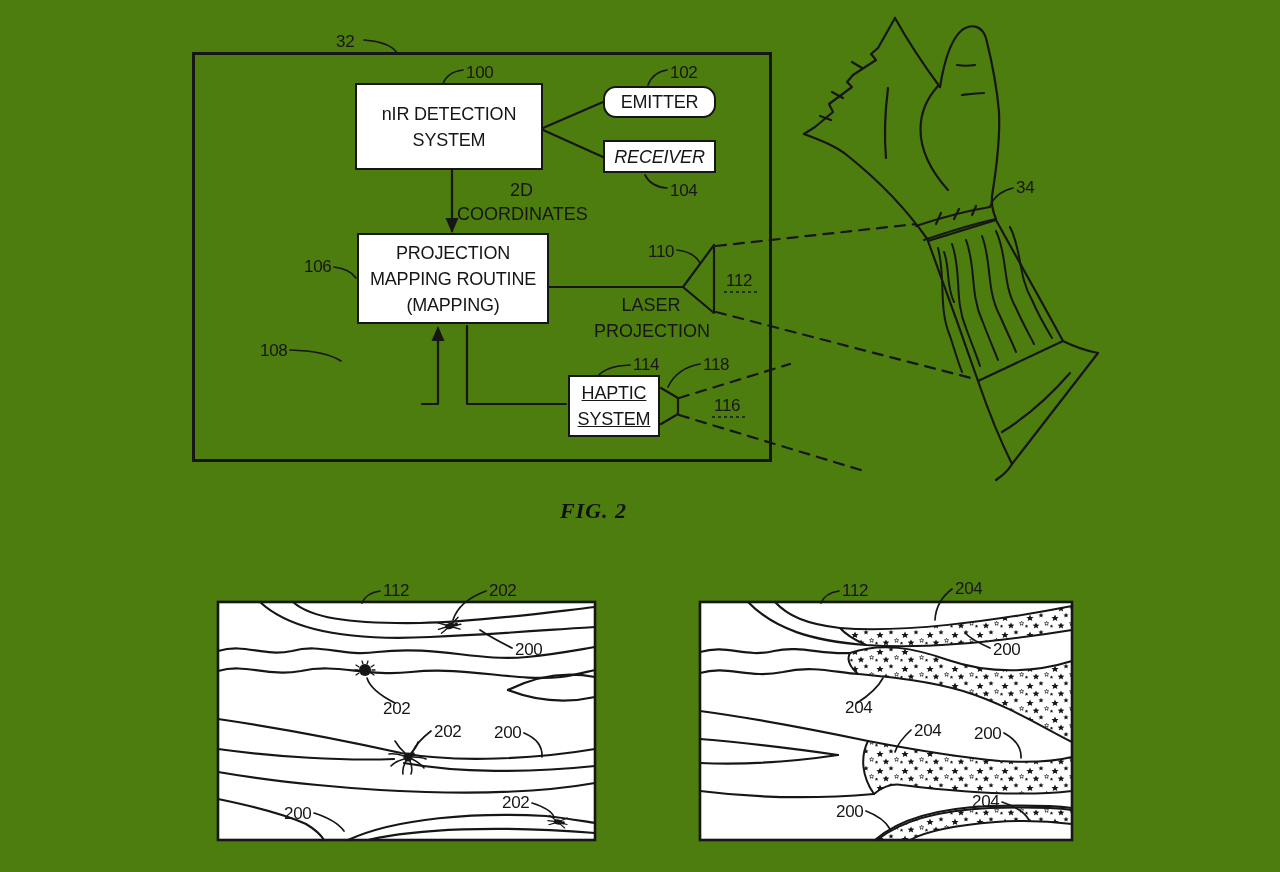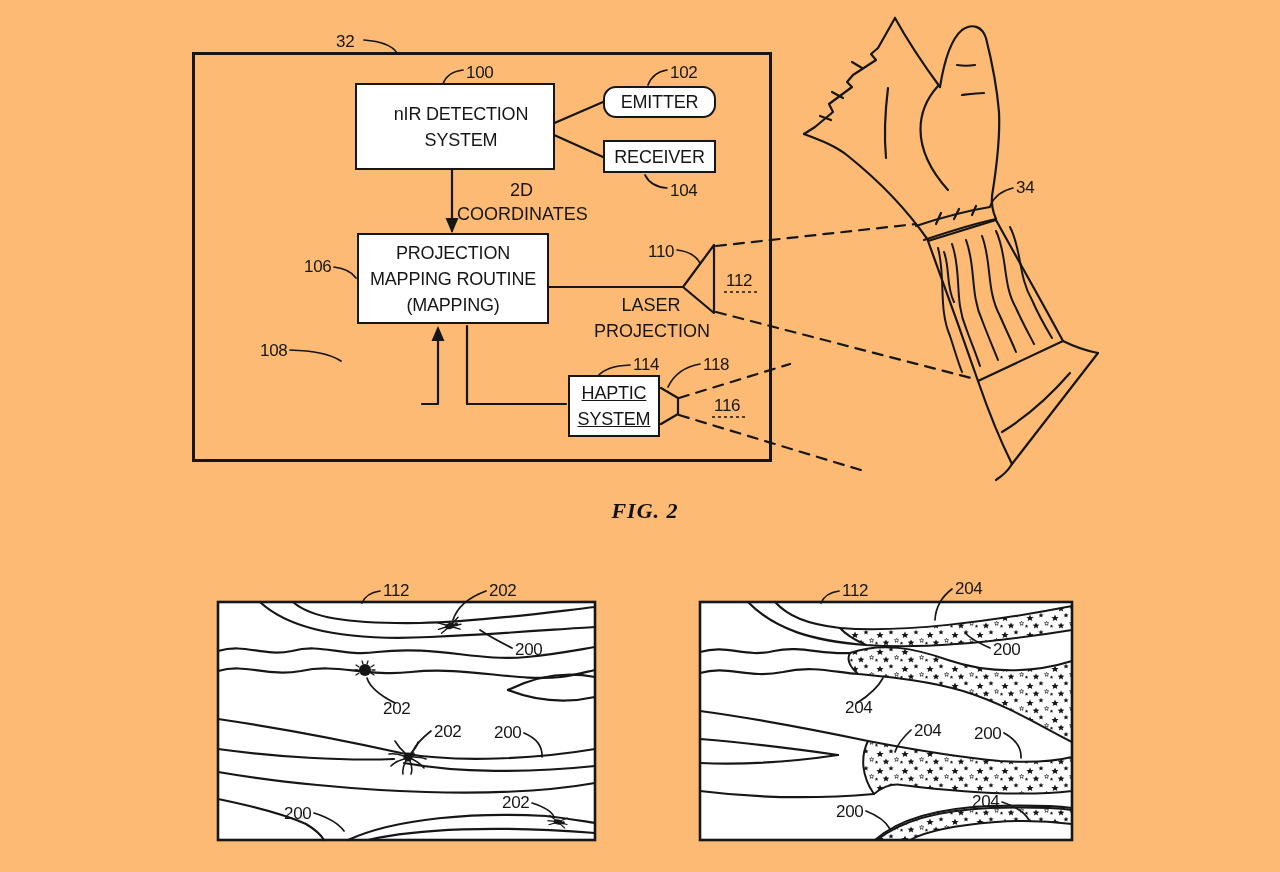--- a/index.html
+++ b/index.html
@@ -1,29 +1,29 @@
 <!DOCTYPE html>
 <html><head>
 <meta charset="utf-8">
 <style>
   html,body{margin:0;padding:0;background:#fff;}
-  .canvas{position:relative;width:1280px;height:872px;background:#fdba74;overflow:hidden;
+  .canvas{position:relative;width:1280px;height:872px;background:#4d7c0f;overflow:hidden;
           font-family:"Liberation Sans",sans-serif;color:#161616;}
   svg.art{position:absolute;left:0;top:0;}
   .stroke{stroke:#161616;fill:none;stroke-width:2.2;stroke-linecap:round;stroke-linejoin:round;}
   .thin{stroke-width:1.7;}
   .dash{stroke-dasharray:10 8;}
   .ref{font:17px "Liberation Sans",sans-serif;fill:#161616;letter-spacing:-0.3px;}
   .biglabel{font:18px "Liberation Sans",sans-serif;fill:#161616;}
   .box{position:absolute;border:2px solid #161616;background:#fff;display:flex;flex-direction:column;
        align-items:center;justify-content:center;text-align:center;font-size:18px;line-height:26px;
        letter-spacing:-0.2px;}
   .box.heavy{border-width:3px;}
   .outerbox{position:absolute;border:3px solid #161616;background:transparent;pointer-events:none;}
-  .caption{position:absolute;left:560px;top:498px;width:170px;text-align:center;
+  .caption{position:absolute;left:560px;top:498px;width:170px;
            font-family:"Liberation Serif",serif;font-weight:bold;font-style:italic;
            font-size:22px;letter-spacing:1px;color:#111;}
 </style>
 </head>
 <body>
 
 <div class="canvas">
 
 <svg class="art" width="1280" height="872" viewBox="0 0 1280 872">
   <defs>
@@ -214,30 +214,30 @@
       <text class="ref" x="836" y="817">200</text>
       <path class="stroke thin" d="M866,811 Q884,818 890,829"></path>
       <text class="ref" x="972" y="807">204</text>
       <path class="stroke thin" d="M1002,802 Q1023,809 1029,820"></path>
     </g>
   </g>
 </svg>
 
 <div class="outerbox" style="left:192px;top:52px;width:574px;height:404px;"></div>
 
-<div class="box" style="left:355px;top:83px;width:184px;height:83px;padding-left:12px;">
+<div class="box" style="left:355px;top:83px;width:184px;height:83px;">
   <span>nIR DETECTION</span>
   <span>SYSTEM</span>
 </div>
 
 <div class="box" style="left:603px;top:86px;width:109px;height:28px;border-radius:13px;">
   <span>EMITTER</span>
 </div>
 
-<div class="box" style="left:603px;top:140px;width:109px;height:29px;">
+<div class="box" style="left:603px;top:140px;width:109px;height:29px;font-style:italic;">
   <span>RECEIVER</span>
 </div>
 
 <div class="box" style="left:357px;top:233px;width:188px;height:87px;">
   <span>PROJECTION</span>
   <span>MAPPING ROUTINE</span>
   <span>(MAPPING)</span>
 </div>
 
 

